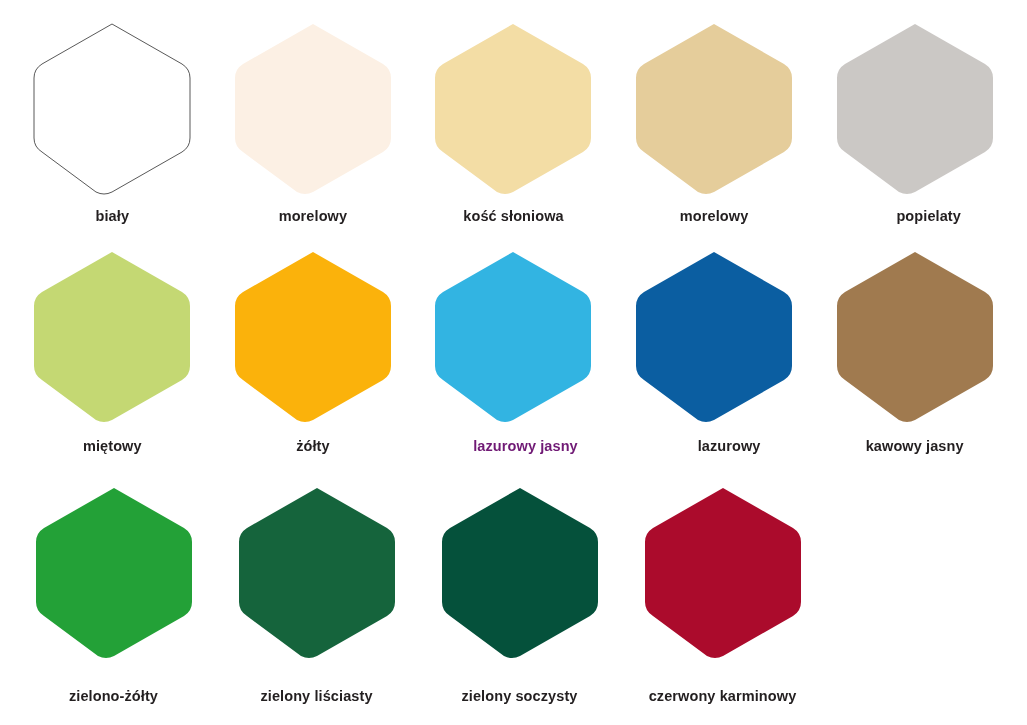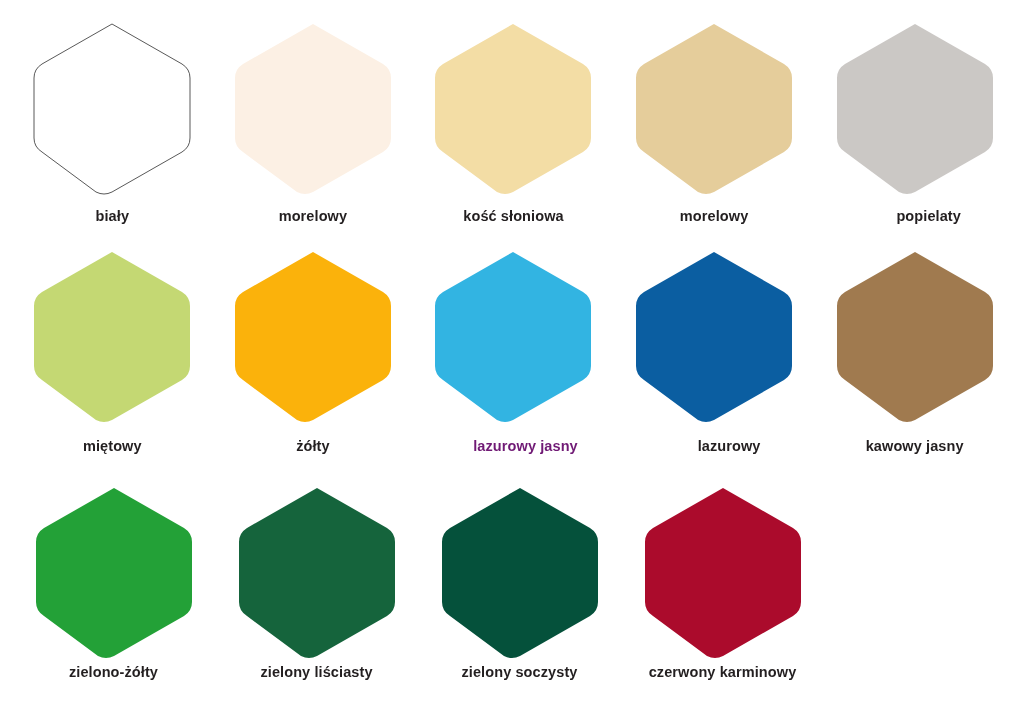--- a/index.html
+++ b/index.html
@@ -64,21 +64,21 @@
     margin-top: 12px;
     font-size: 14.5px;
     font-weight: bold;
     color: #231f20;
     text-align: center;
     letter-spacing: 0.1px;
     line-height: 1.2;
     white-space: nowrap;
   }
   .row-2 .swatch-label { margin-top: 14px; text-align: right; }
-  .row-3 .swatch-label { margin-top: 4px; }
+  .row-3 .swatch-label { margin-top: 28px; }
 </style>
 </head>
 <body style="background: rgb(255, 255, 255);">
 
 <div class="palette">
 
   <div class="swatch-row row-1">
 
     <div class="swatch-cell">
       <div class="hex-wrap">

